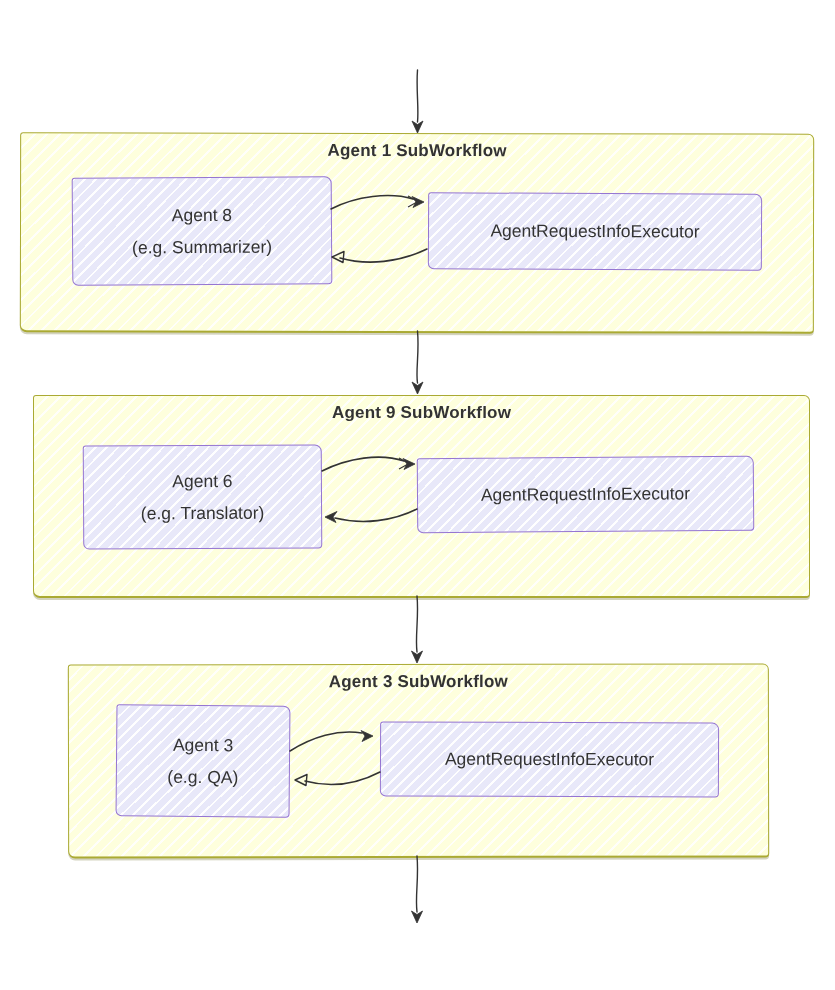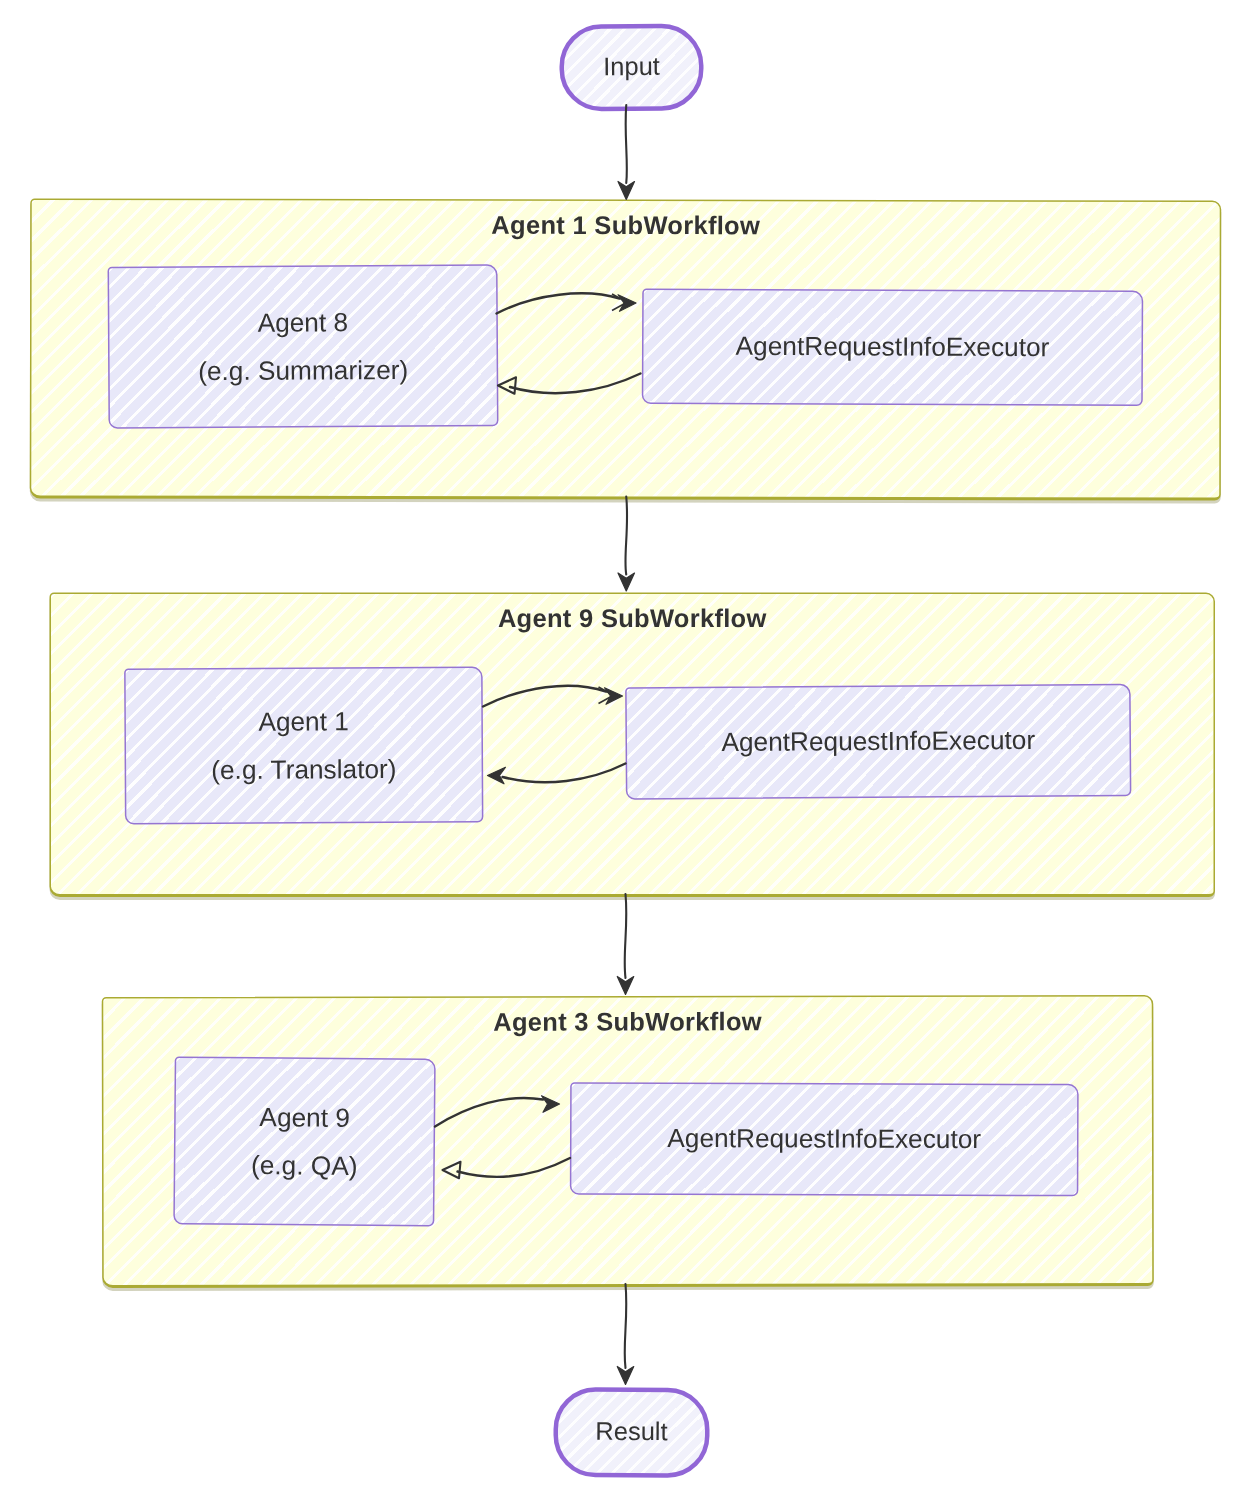--- a/index.html
+++ b/index.html
@@ -54,60 +54,54 @@
   .edge-line.thick{stroke-width:1.6;}
   .head-fill{fill:#333333;stroke:#333333;stroke-width:.8;stroke-linejoin:round;}
   .head-open{fill:none;stroke:#333333;stroke-width:1.4;stroke-linejoin:round;}
   .head-chevron{fill:none;stroke:#333333;stroke-width:1.1;}
 </style>
 </head>
 <body>
 
 <div class="canvas">
 
-  <div class="stadium" style="left:373px;top:16px;width:90px;height:52px;transform:rotate(-.4deg);">
-    <span>Input</span>
-  </div>
 
   <div class="cluster" style="left:20px;top:133px;width:792px;height:197px;transform:rotate(.1deg);">
     <div class="cluster-title">Agent 1 SubWorkflow</div>
   </div>
   <div class="node" style="left:72px;top:177px;width:258px;height:106px;transform:rotate(-.35deg);">
     <div>Agent 8</div>
     <div>(e.g. Summarizer)</div>
   </div>
   <div class="node" style="left:428px;top:193px;width:332px;height:75px;transform:rotate(.25deg);">
     <div>AgentRequestInfoExecutor</div>
   </div>
 
   <div class="cluster" style="left:33px;top:395px;width:775px;height:200px;">
     <div class="cluster-title">Agent 9 SubWorkflow</div>
   </div>
   <div class="node" style="left:83px;top:445px;width:237px;height:102px;transform:rotate(-.3deg);">
-    <div>Agent 1</div>
+    <div>Agent 6</div>
     <div>(e.g. Translator)</div>
   </div>
   <div class="node" style="left:417px;top:457px;width:335px;height:73px;transform:rotate(-.4deg);">
     <div>AgentRequestInfoExecutor</div>
   </div>
 
   <div class="cluster" style="left:68px;top:664px;width:699px;height:191px;transform:rotate(-.1deg);">
     <div class="cluster-title">Agent 3 SubWorkflow</div>
   </div>
   <div class="node" style="left:116px;top:705px;width:172px;height:110px;transform:rotate(.5deg);">
-    <div>Agent 9</div>
+    <div>Agent 3</div>
     <div>(e.g. QA)</div>
   </div>
   <div class="node" style="left:380px;top:722px;width:337px;height:73px;transform:rotate(.2deg);">
     <div>AgentRequestInfoExecutor</div>
   </div>
 
-  <div class="stadium" style="left:369px;top:925px;width:98px;height:54px;transform:rotate(.3deg);">
-    <span>Result</span>
-  </div>
 
   <svg class="edges" width="835" height="990" viewBox="0 0 835 990">
 
     <path class="edge-line" d="M417.5 70 C416 90 419 108 417.5 122"></path>
     <path class="head-fill" d="M412 121 L417.5 133 L423 121 L417.5 124.5 Z"></path>
 
     <path class="edge-line" d="M417.5 331 C419.5 352 415.5 371 417.5 383"></path>
     <path class="head-fill" d="M412 382 L417.5 394 L423 382 L417.5 385.5 Z"></path>
 
     <path class="edge-line" d="M417 596 C419 617 415 636 417 652"></path>

